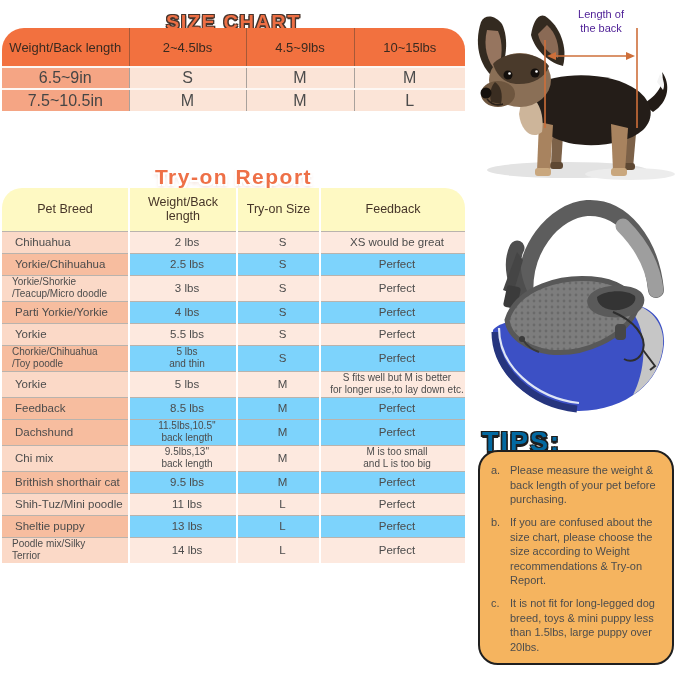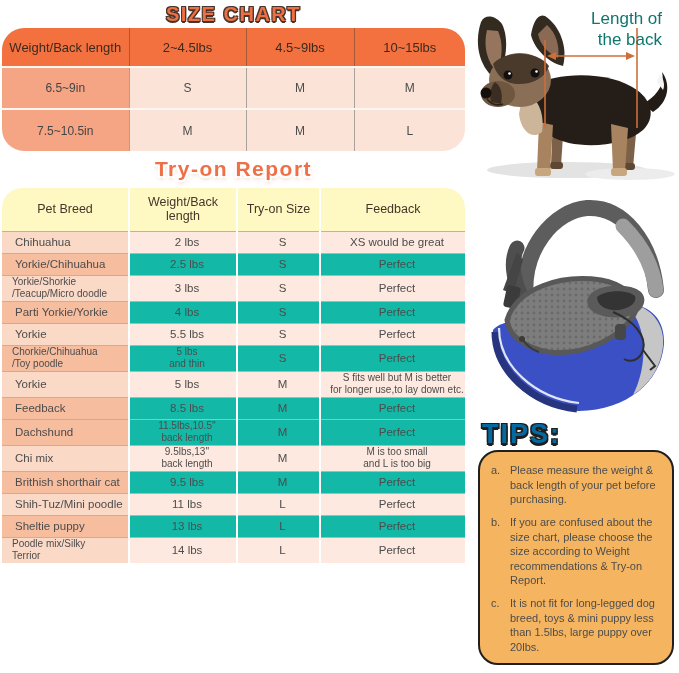--- a/index.html
+++ b/index.html
@@ -6,20 +6,21 @@
   html,body { width:679px; height:673px; background:#ffffff; overflow:hidden;
               font-family:"Liberation Sans", sans-serif; }
   .stage { position:relative; width:679px; height:673px; background:#fff; }
 
   
   .big-title {
     position:absolute; text-align:center; font-weight:bold; letter-spacing:1.5px;
     font-size:20px; color:#ED6F44;
     text-shadow:-1.2px -1.2px 0 #46352d, 1.2px -1.2px 0 #46352d,
                 -1.2px 1.2px 0 #46352d, 1.2px 1.2px 0 #46352d, 0 2px 0 #46352d;
+    margin-top:8px;
   }
   .title-size { left:2px; top:3px; width:463px; }
   .title-tryon {
     left:2px; top:157px; width:463px; font-size:21px; color:#EE7047;
     text-shadow:-2px -2px 0 #fff, 2px -2px 0 #fff, -2px 2px 0 #fff, 2px 2px 0 #fff,
                 0 3px 4px rgba(190,90,50,.35);
   }
   .title-tips {
     left:482px; top:419px; width:120px; text-align:left; font-size:27px; color:#0369a1;
     letter-spacing:2px;
@@ -31,43 +32,43 @@
   .table-wrap { position:absolute; left:2px; width:463px; border-radius:22px; overflow:hidden; }
   .wrap-size  { top:28px;  height:123px; }
   .wrap-tryon { top:188px; height:478px; border-radius:20px; }
   table { width:463px; border-collapse:collapse; table-layout:fixed; }
   th, td { text-align:center; vertical-align:middle; font-weight:normal; }
   td.multiline, th { white-space:pre-line; }
   td { white-space:pre-line; }
 
   
   .size thead th { background:#F2713F; color:#3A2A20; font-size:13px; height:39px; }
-  .size tbody td { background:#FBE4D7; color:#4c4c4c; font-size:12px; height:42px; }
+  .size tbody td { background:#FBE4D7; color:#4c4c4c; font-size:16px; height:22px; }
   .size tbody td:first-child { background:#F5A584; color:#454545; }
   .size th + th, .size td + td { border-left:1px solid rgba(90,65,50,.5); }
   .size tbody td + td { border-left:1px solid #a8a19c; }
   .size tbody tr td { border-top:2px solid #fdf7f3; }
 
   
   .tryon thead th { background:#fef9c3; color:#463528; font-size:12.5px; height:43px; }
   .tryon tbody td { background:#FDE9DF; color:#4c4c4c; font-size:11.5px; height:22px;margin-left:41px; }
   .tryon tbody td:first-child { background:#FBD9C7; text-align:left; padding-left:13px; }
-  .tryon tbody tr.alt td { background:#14b8a6; }
+  .tryon tbody tr.alt td { background:#7dd3fc; }
   .tryon tbody tr.alt td:first-child { background:#F7BD9F; }
   .tryon th + th, .tryon td + td { border-left:2px solid #ffffff; }
   .tryon tbody tr td { border-top:1px solid #b9b3ad;padding-left:8px; }
   .tryon tbody td.multiline { font-size:10px; line-height:1.25; }
   .tryon tbody td:first-child.multiline { padding-left:10px; }
 
   
   .dog-fig { position:absolute; left:465px; top:0; width:214px; height:188px; }
   .bag-fig { position:absolute; left:465px; top:190px; width:214px; height:232px; }
   .annotation {
-    position:absolute; left:540px; top:8px; width:122px; text-align:right;
-    color:#0f766e; font-size:17px; line-height:1.25; white-space:pre-line;
+    position:absolute; left:540px; top:8px; width:122px; text-align:center;
+    color:#4c1d95; font-size:11px; line-height:1.25; white-space:pre-line;
   }
 
   
   .tips-box {
     position:absolute; left:478px; top:450px; width:196px; height:215px;
     background:#F5B45F; border:2.5px solid #1f1f1f; border-radius:20px;
     padding:11px 9px 8px 11px; overflow:hidden;
   }
   .tip-item { display:flex; gap:5px; margin-bottom:8px; }
   .tip-label { flex:0 0 14px; font-size:11px; color:#4d4d4d; line-height:1.33; }

